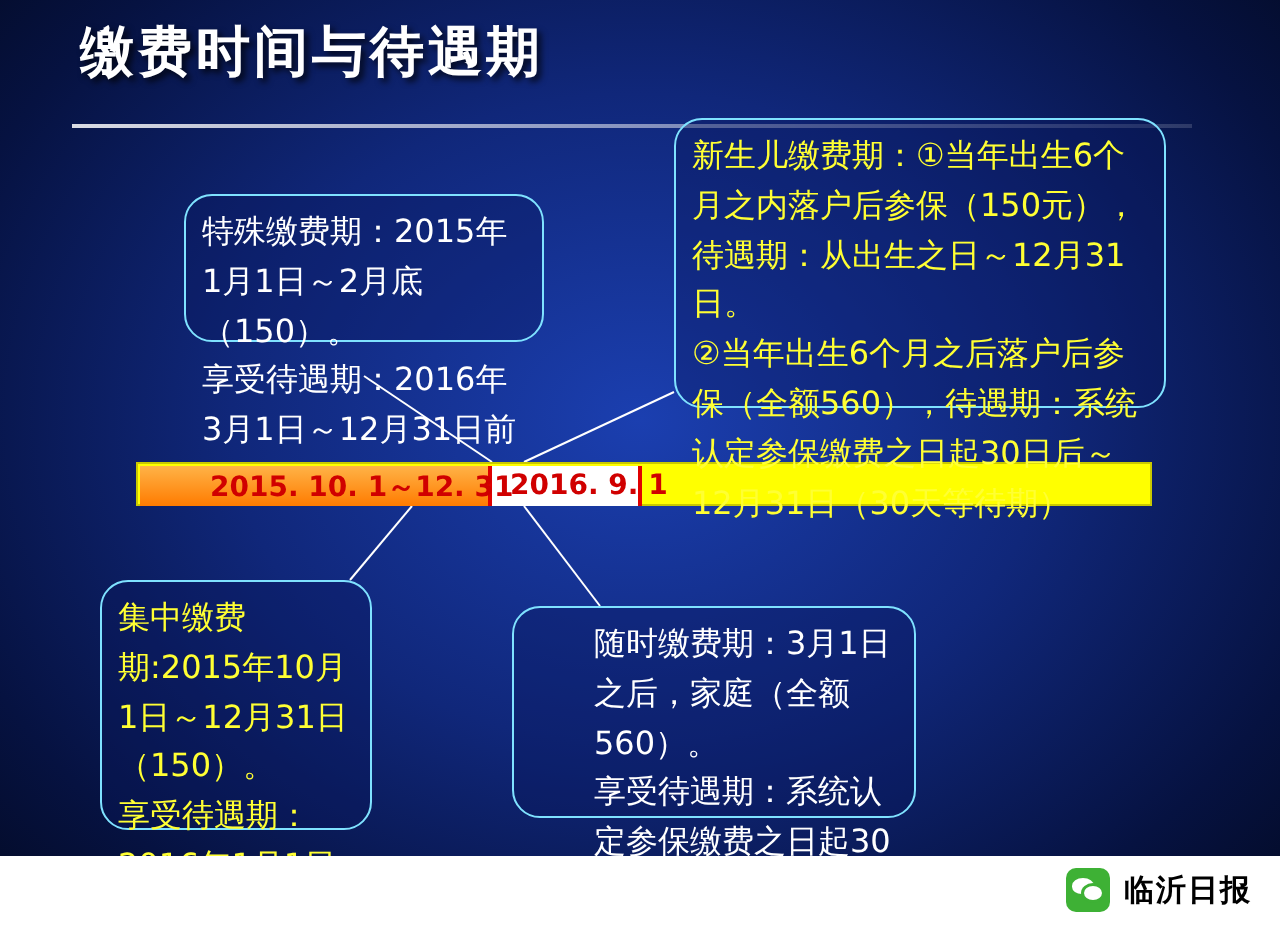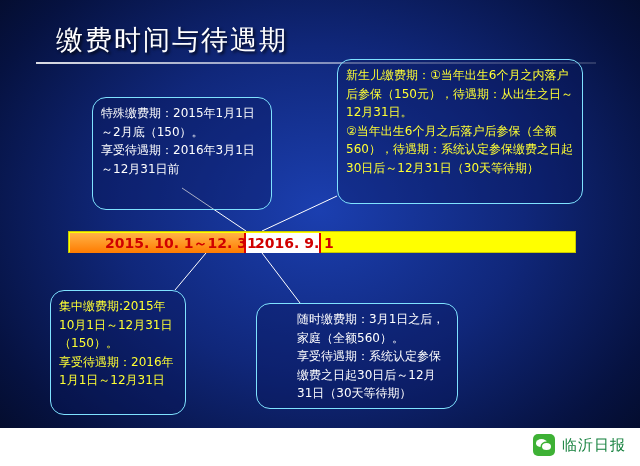--- a/index.html
+++ b/index.html
@@ -27,28 +27,27 @@
     color: #ffe800;
     font-size: 11px;
     font-style: italic;
     font-weight: bold;
     letter-spacing: 0px;
     white-space: nowrap;
   }
   .title {
     position: absolute;
     left: 40px;
-    top: 22px;
+    top: 8px;
     color: #ffffff;
     font-size: 27px;
-    font-weight: normal;
+    font-weight: bold;
     letter-spacing: 2px;
     text-shadow: 2px 2px 3px rgba(0,0,0,0.75);
     white-space: nowrap;
-    margin-left: 16px;
   }
   .title-rule {
     position: absolute;
     left: 36px;
     top: 62px;
     width: 560px;
     height: 2px;
     background: linear-gradient(to right, rgba(255,255,255,0.85), rgba(255,255,255,0.15));
   }
 
@@ -100,31 +99,31 @@
 
   
   .box {
     position: absolute;
     border: 1px solid #7fe2ff;
     border-radius: 14px;
     background: rgba(8, 22, 92, 0.35);
     box-sizing: border-box;
     padding: 6px 8px;
     color: #ffffff;
-    font-size: 12px;
+    font-size: 16px;
     line-height: 1.55;
   }
   .box p {
     margin: 0;
     white-space: pre-wrap;
   }
   .box.white { color: #ffffff; }
   .box.yellow { color: #ffff33; }
 
-  #box-special { left: 92px; top: 97px; width: 180px; height: 113px; }
+  #box-special { left: 92px; top: 97px; width: 180px; height: 74px; }
   #box-newborn { left: 337px; top: 59px; width: 246px; height: 145px; }
   #box-central { left: 50px; top: 290px; width: 136px; height: 125px; }
   #box-anytime { left: 256px; top: 303px; width: 202px; height: 106px; padding-left: 40px; }
 
   .connector {
     position: absolute;
     left: 0; top: 0;
     width: 640px; height: 466px;
     pointer-events: none;
   }
@@ -165,22 +164,22 @@
     content: "";
     position: absolute;
     left: 9px; top: 9px;
     width: 9px; height: 7px;
     background: #fff;
     border-radius: 50%;
     box-shadow: 0 0 0 1.5px #3eb135;
   }
   .footer-text {
     font-size: 15px;
-    color: #15803d;
-    font-weight: normal;
+    color: #000000;
+    font-weight: bold;
     letter-spacing: 1px;
   }
 </style>
 </head>
 <body>
 
 <div class="slide">
 
 
   <div class="title">缴费时间与待遇期</div>

